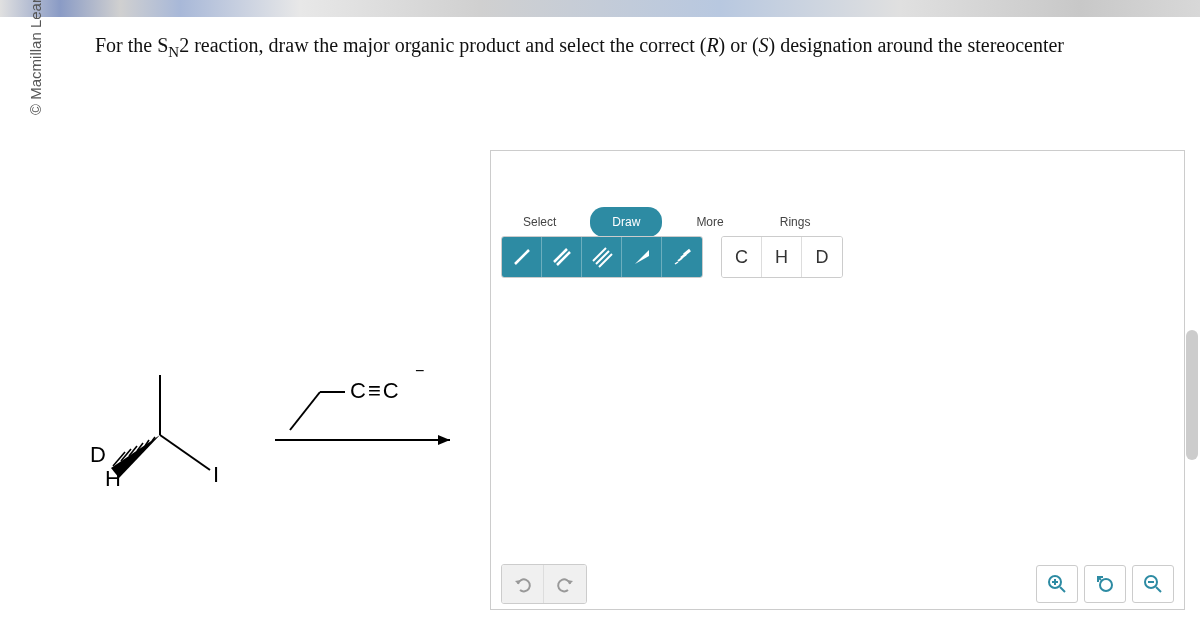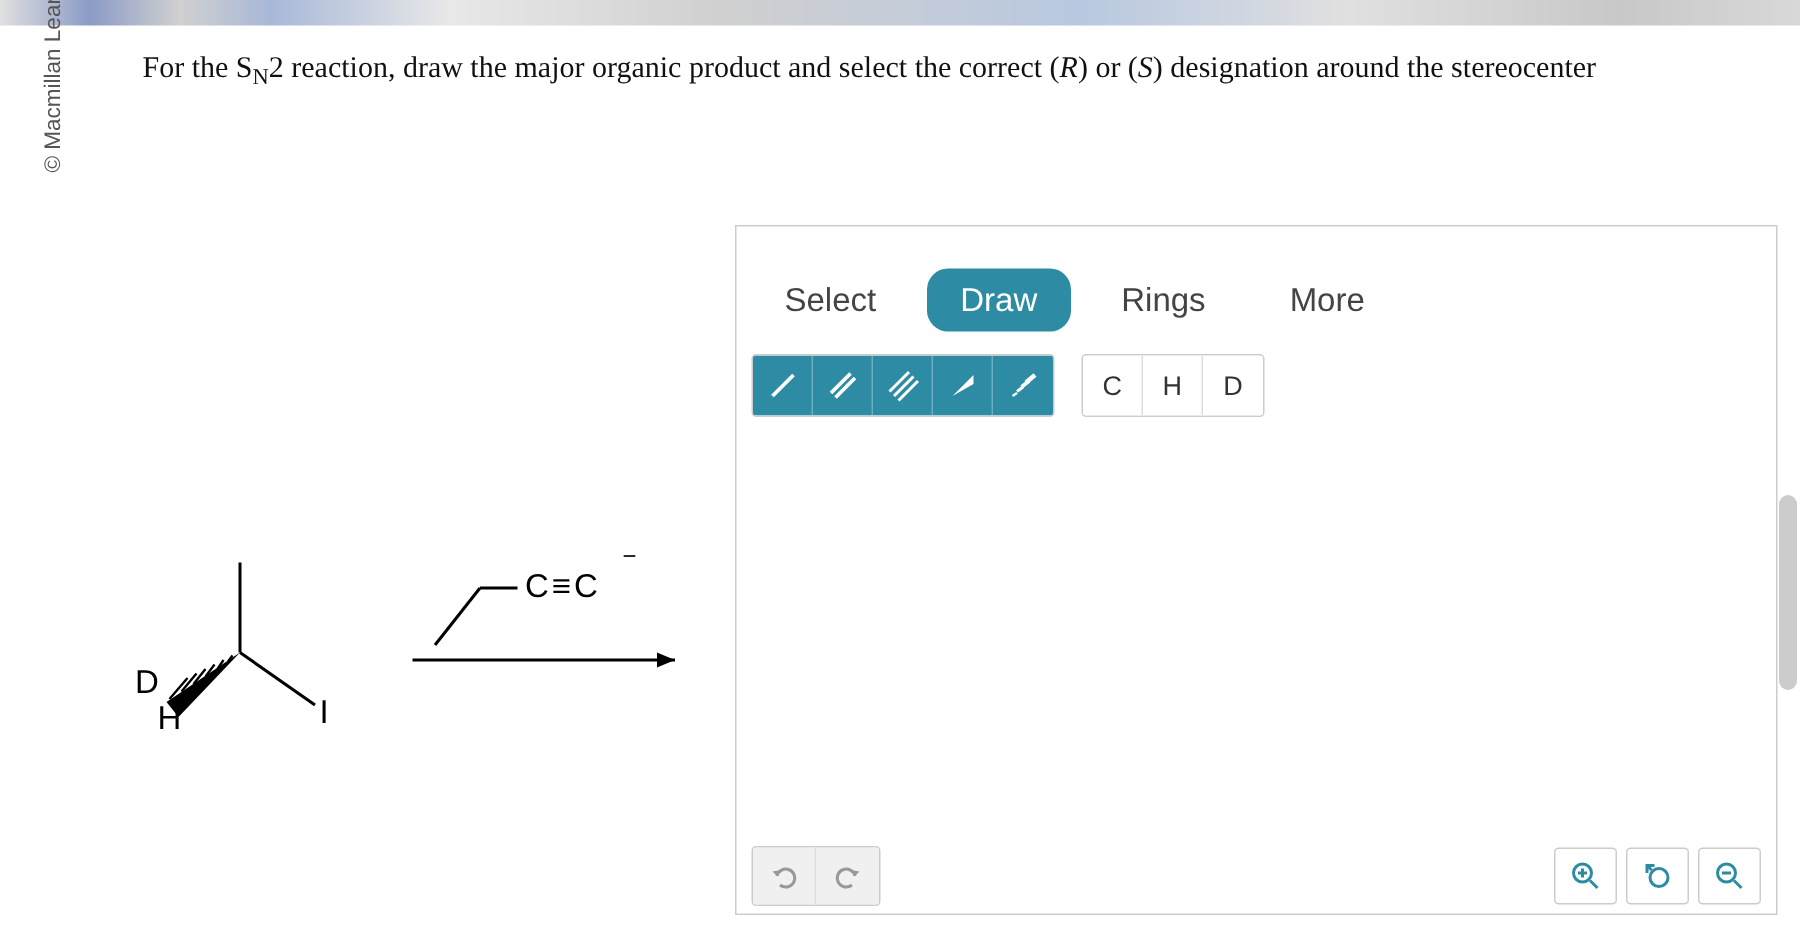--- a/index.html
+++ b/index.html
@@ -72,25 +72,26 @@
       left: 10px;
       top: 28px;
       right: 10px;
       display: flex;
       align-items: center;
       gap: 12px;
       font-family: Arial, sans-serif;
     }
     .tab-button {
       padding: 8px 22px;
-      font-size: 22px;
+      font-size: 12px;
       color: #444;
       background: transparent;
       border: none;
       cursor: pointer;
+      margin-top: 28px;
     }
     .tab-button.active {
       background: #2d8ba3;
       color: #fff;
       border-radius: 14px;
     }
     .tab-button.erase {
       margin-left: auto;
       color: #2d8ba3;
     }
@@ -260,22 +261,22 @@
 
     <line x1="220" y1="90" x2="395" y2="90" stroke="#000" stroke-width="2"></line>
     <polygon points="395,90 383,85 383,95" fill="#000"></polygon>
   </svg>
 </div>
 
 <div class="drawing-panel">
   <div class="toolbar-top">
     <button class="tab-button">Select</button>
     <button class="tab-button active">Draw</button>
+    <button class="tab-button">More</button>
     <button class="tab-button">Rings</button>
-    <button class="tab-button">More</button>
   </div>
 
   <div class="toolbar-second">
     <div class="bond-group">
       <button class="bond-btn active">
         <svg width="22" height="22">
             <line x1="4" y1="18" x2="18" y2="4" stroke="#fff" stroke-width="2.5"></line>
           </svg>
       </button>
       <button class="bond-btn active">

